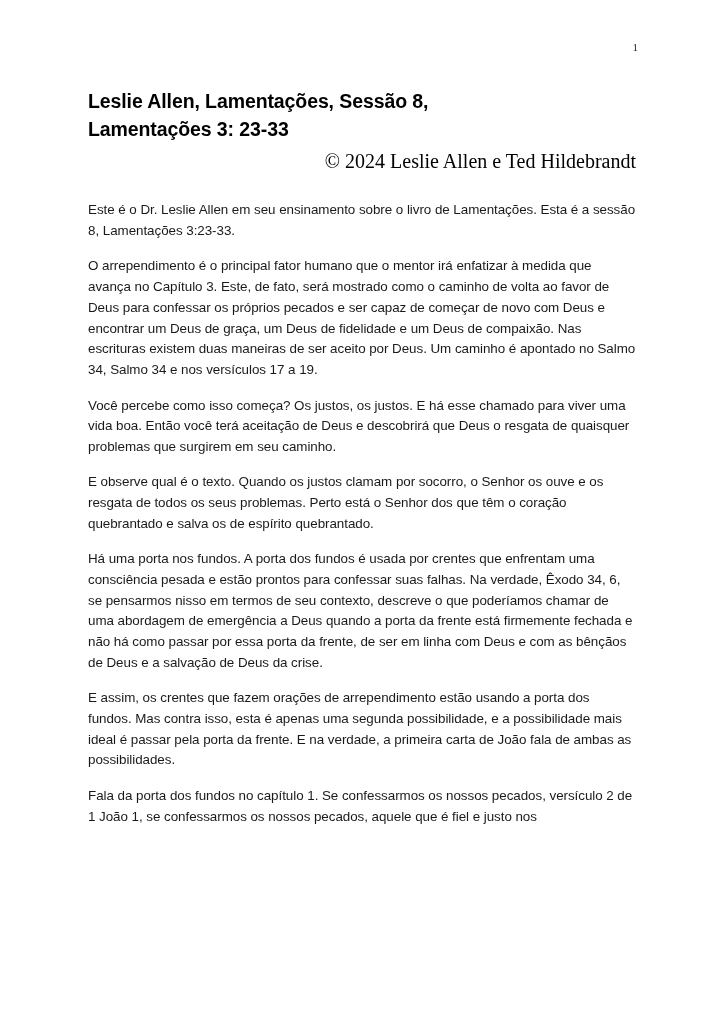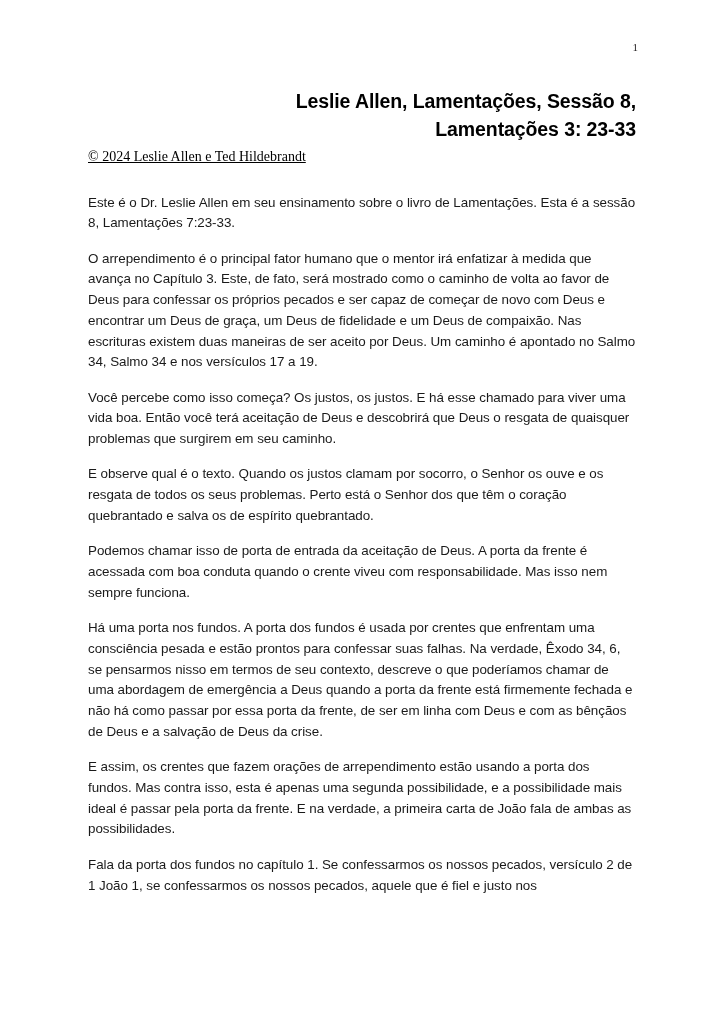--- a/index.html
+++ b/index.html
@@ -32,40 +32,39 @@
     color: #231f20;
     line-height: 1;
   }
   .content {
     position: absolute;
     top: 88px;
     left: 88px;
     width: 548px;
   }
   .doc-title {
-    text-align: right;
+    text-align: left;
     font-family: "Liberation Sans", sans-serif;
     font-weight: bold;
     font-size: 19.5px;
     line-height: 1.42;
     color: #000000;
     margin: 0;
     letter-spacing: -0.1px;
   }
   .doc-title .line2 {
     display: block;
   }
   .copyright {
-    text-align: left;
+    text-align: right;
     font-family: "Liberation Serif", serif;
-    font-size: 14px;
+    font-size: 20px;
     line-height: 1.3;
     margin: 5px 0 0 0;
     color: #000000;
-    text-decoration: underline;
   }
   .body-text {
     margin: 0;
     padding: 0;
   }
   .body-text p {
     font-family: "Liberation Sans", sans-serif;
     font-size: 13.4px;
     line-height: 1.55;
     color: #1a1a1a;
@@ -92,24 +91,23 @@
     <h1 class="doc-title">
       <span>Leslie Allen, Lamentações, Sessão 8,</span>
       <span class="line2">Lamentações 3: 23-33</span>
     </h1>
 
     <div class="copyright">© 2024 Leslie Allen e Ted Hildebrandt</div>
 
     <div class="spacer-after-header"></div>
 
     <div class="body-text">
-      <p>Este é o Dr. Leslie Allen em seu ensinamento sobre o livro de Lamentações. Esta é a sessão 8, Lamentações 7:23-33.</p>
+      <p>Este é o Dr. Leslie Allen em seu ensinamento sobre o livro de Lamentações. Esta é a sessão 8, Lamentações 3:23-33.</p>
       <p>O arrependimento é o principal fator humano que o mentor irá enfatizar à medida que avança no Capítulo 3. Este, de fato, será mostrado como o caminho de volta ao favor de Deus para confessar os próprios pecados e ser capaz de começar de novo com Deus e encontrar um Deus de graça, um Deus de fidelidade e um Deus de compaixão. Nas escrituras existem duas maneiras de ser aceito por Deus. Um caminho é apontado no Salmo 34, Salmo 34 e nos versículos 17 a 19.</p>
       <p>Você percebe como isso começa? Os justos, os justos. E há esse chamado para viver uma vida boa. Então você terá aceitação de Deus e descobrirá que Deus o resgata de quaisquer problemas que surgirem em seu caminho.</p>
       <p>E observe qual é o texto. Quando os justos clamam por socorro, o Senhor os ouve e os resgata de todos os seus problemas. Perto está o Senhor dos que têm o coração quebrantado e salva os de espírito quebrantado.</p>
-      <p>Podemos chamar isso de porta de entrada da aceitação de Deus. A porta da frente é acessada com boa conduta quando o crente viveu com responsabilidade. Mas isso nem sempre funciona.</p>
       <p>Há uma porta nos fundos. A porta dos fundos é usada por crentes que enfrentam uma consciência pesada e estão prontos para confessar suas falhas. Na verdade, Êxodo 34, 6, se pensarmos nisso em termos de seu contexto, descreve o que poderíamos chamar de uma abordagem de emergência a Deus quando a porta da frente está firmemente fechada e não há como passar por essa porta da frente, de ser em linha com Deus e com as bênçãos de Deus e a salvação de Deus da crise.</p>
       <p>E assim, os crentes que fazem orações de arrependimento estão usando a porta dos fundos. Mas contra isso, esta é apenas uma segunda possibilidade, e a possibilidade mais ideal é passar pela porta da frente. E na verdade, a primeira carta de João fala de ambas as possibilidades.</p>
       <p>Fala da porta dos fundos no capítulo 1. Se confessarmos os nossos pecados, versículo 2 de 1 João 1, se confessarmos os nossos pecados, aquele que é fiel e justo nos</p>
     </div>
 
   </div>
 </div>
 
 </body></html>

